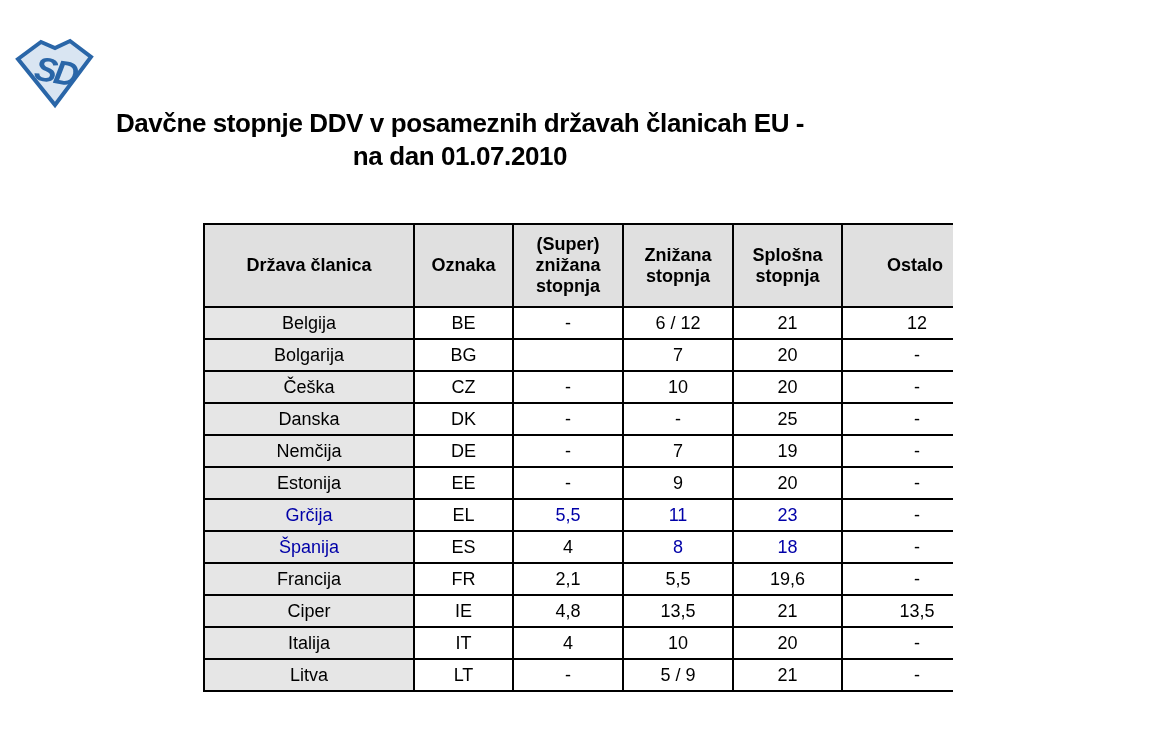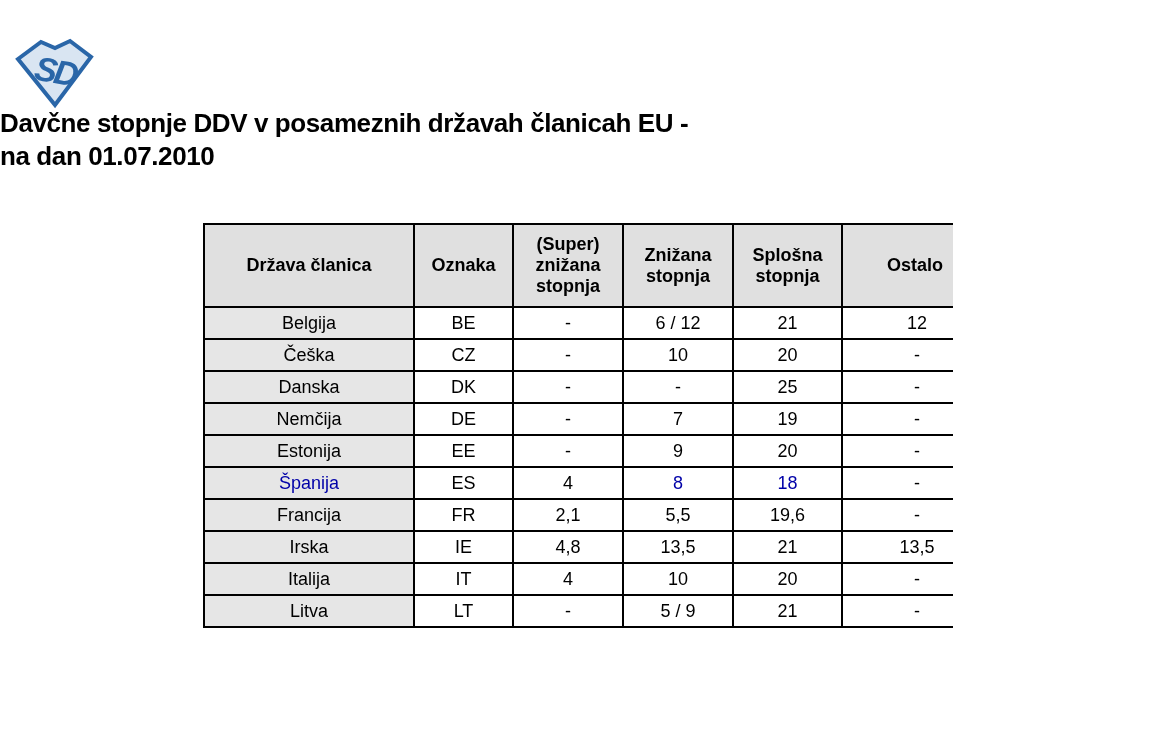--- a/index.html
+++ b/index.html
@@ -35,21 +35,21 @@
     fill: var(--logo-blue);
     font-family: "Liberation Sans", sans-serif;
     font-size: 34px;
     font-weight: bold;
     font-style: italic;
     letter-spacing: -3px;
   }
 
   .title {
     position: absolute; top: 107px; left: 0; width: 920px;
-    text-align: left;
+    text-align: center;
     color: var(--text);
     font-size: 26px;
     font-weight: bold;
     line-height: 33px;
     letter-spacing: -0.4px;
     white-space: nowrap;
   }
 
   table.vat {
     position: absolute; left: 203px; top: 223px;
@@ -121,20 +121,28 @@
     <tbody id="table-body">
         <tr>
           <td class="country-cell">Belgija</td>
           <td>BE</td>
           <td>-</td>
           <td>6 / 12</td>
           <td>21</td>
           <td class="last-col">12</td>
         </tr>
         <tr>
+          <td class="country-cell">Bolgarija</td>
+          <td>BG</td>
+          <td></td>
+          <td>7</td>
+          <td>20</td>
+          <td class="last-col">-</td>
+        </tr>
+        <tr>
           <td class="country-cell">Češka</td>
           <td>CZ</td>
           <td>-</td>
           <td>10</td>
           <td>20</td>
           <td class="last-col">-</td>
         </tr>
         <tr>
           <td class="country-cell">Danska</td>
           <td>DK</td>
@@ -150,40 +158,48 @@
           <td>7</td>
           <td>19</td>
           <td class="last-col">-</td>
         </tr>
         <tr>
           <td class="country-cell">Estonija</td>
           <td>EE</td>
           <td>-</td>
           <td>9</td>
           <td>20</td>
+          <td class="last-col">-</td>
+        </tr>
+        <tr>
+          <td class="country-cell blue">Grčija</td>
+          <td>EL</td>
+          <td class="blue">5,5</td>
+          <td class="blue">11</td>
+          <td class="blue">23</td>
           <td class="last-col">-</td>
         </tr>
         <tr>
           <td class="country-cell blue">Španija</td>
           <td>ES</td>
           <td>4</td>
           <td class="blue">8</td>
           <td class="blue">18</td>
           <td class="last-col">-</td>
         </tr>
         <tr>
           <td class="country-cell">Francija</td>
           <td>FR</td>
           <td>2,1</td>
           <td>5,5</td>
           <td>19,6</td>
           <td class="last-col">-</td>
         </tr>
         <tr>
-          <td class="country-cell">Irska</td>
+          <td class="country-cell">Ciper</td>
           <td>IE</td>
           <td>4,8</td>
           <td>13,5</td>
           <td>21</td>
           <td class="last-col">13,5</td>
         </tr>
         <tr>
           <td class="country-cell">Italija</td>
           <td>IT</td>
           <td>4</td>

